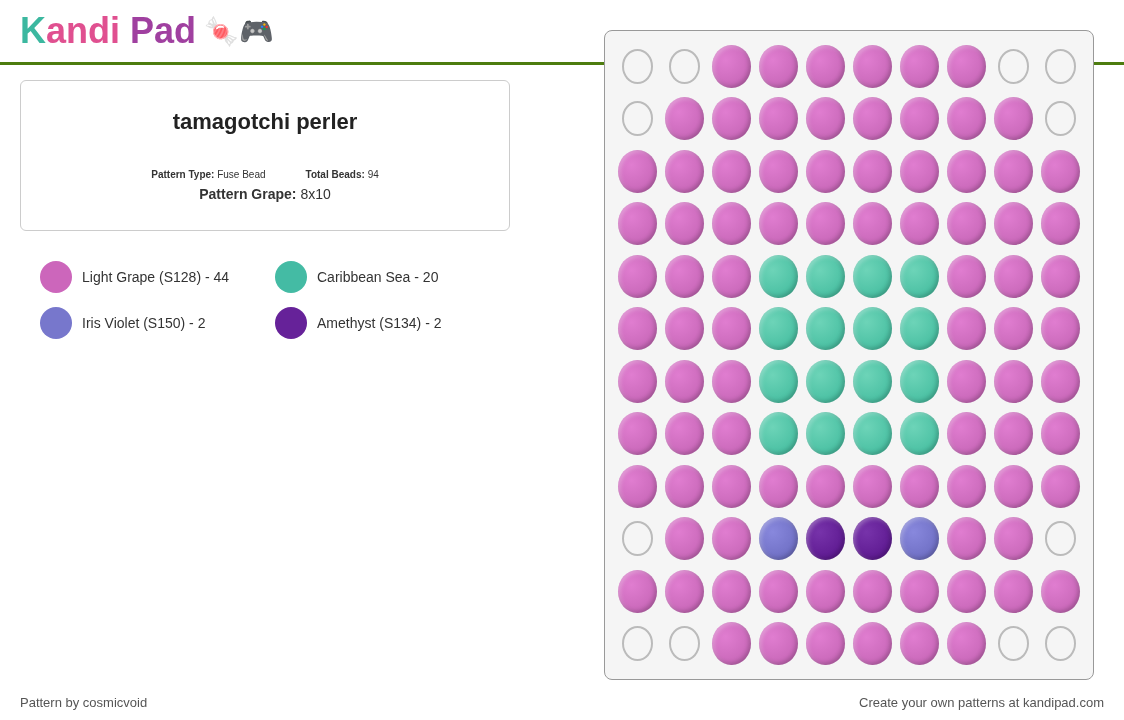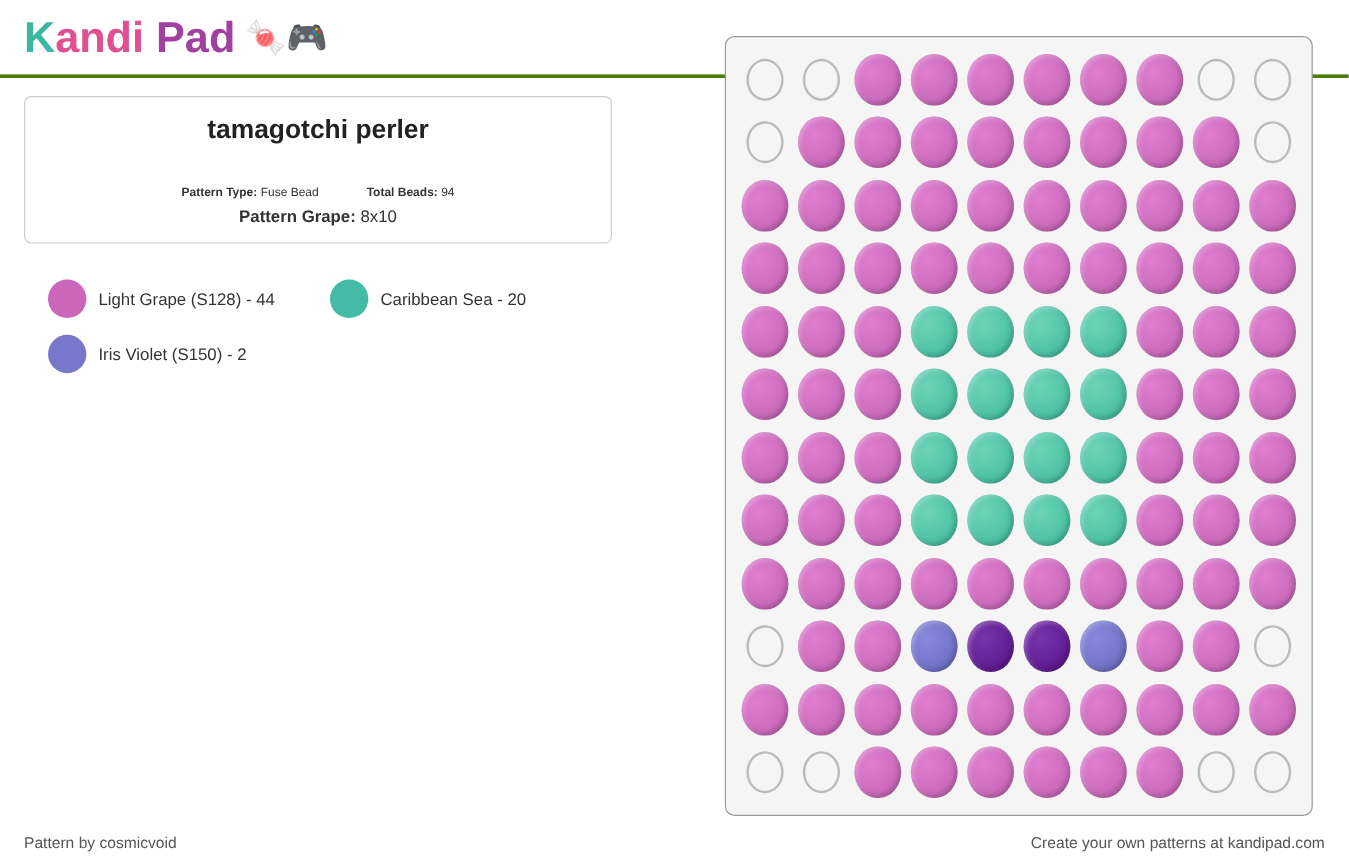--- a/index.html
+++ b/index.html
@@ -24,21 +24,21 @@
     .left-panel {
       position: absolute;
       top: 80px;
       left: 20px;
       width: 490px;
     }
 
     .pattern-info-box {
       border: 1.5px solid #ccc;
       border-radius: 6px;
-      padding: 14px 20px;
+      padding: 28px 20px;
       margin-bottom: 20px;
     }
     .pattern-title {
       font-size: 22px;
       font-weight: bold;
       text-align: center;
       color: #222;
       margin-bottom: 10px;
     }
     .pattern-meta {
@@ -200,20 +200,24 @@
       <span>Light Grape (S128) - 44</span>
     </div>
       <div class="color-item">
       <div class="color-swatch" style="background:#44bba4;"></div>
       <span>Caribbean Sea - 20</span>
     </div>
       <div class="color-item">
       <div class="color-swatch" style="background:#7777cc;"></div>
       <span>Iris Violet (S150) - 2</span>
     </div>
+      <div class="color-item">
+      <div class="color-swatch" style="background:#662299;"></div>
+      <span>Amethyst (S134) - 2</span>
+    </div>
     </div>
 </div>
 
 <div class="footer">
   <span>Pattern by cosmicvoid</span>
 </div>
 <div class="footer-right">
   <span>Create your own patterns at kandipad.com</span>
 </div>
 

